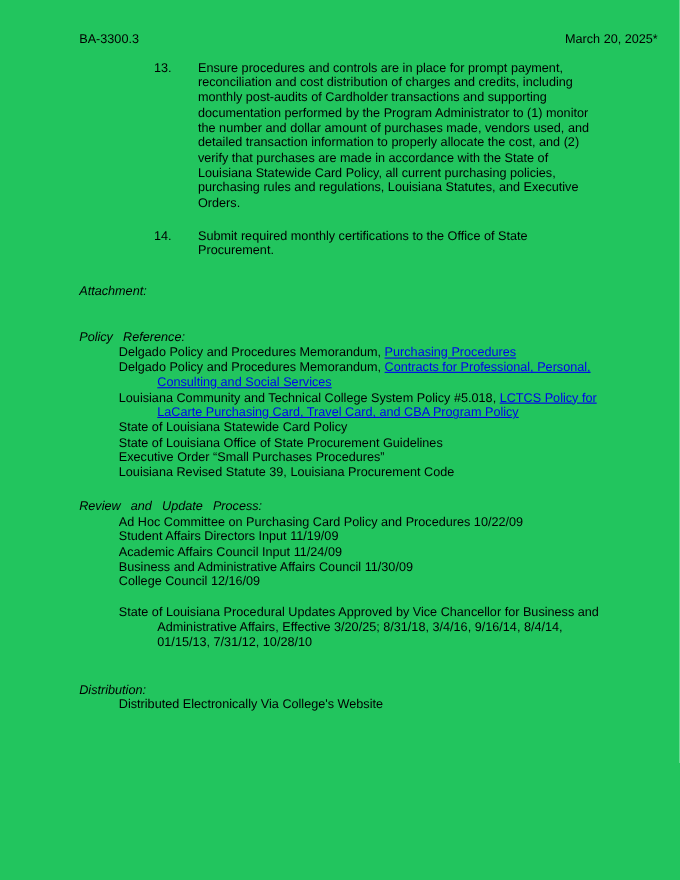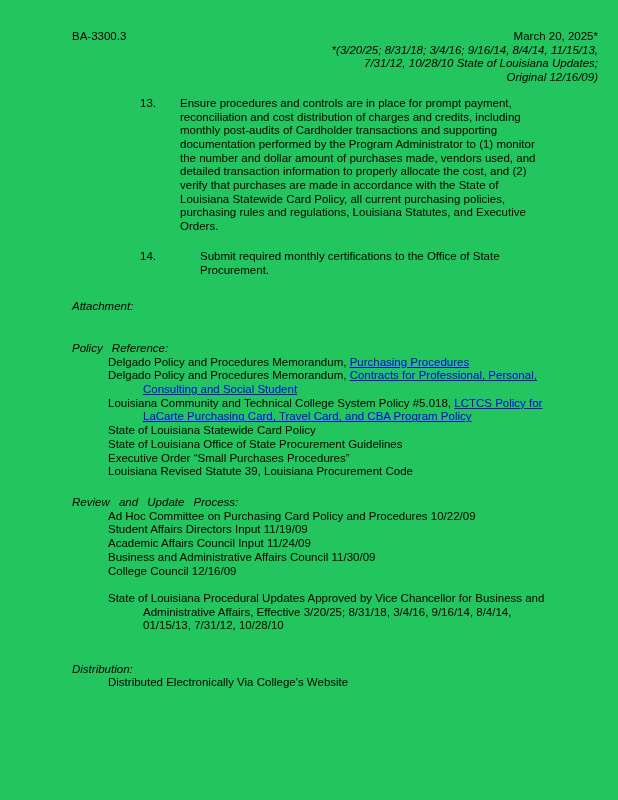--- a/index.html
+++ b/index.html
@@ -38,21 +38,21 @@
   .num-col {
     width: 40px;
     flex-shrink: 0;
   }
   .num-text {
     white-space: pre-line;
     max-width: 430px;
   }
   #item-12 { margin-top: 21px; }
   #item-13 { margin-top: 12px; }
-  #item-14 { margin-top: 16px; gap: 20px; }
+  #item-14 { margin-top: 16px; }
   .attach-row {
     margin-top: 23px;
     display: flex;
     gap: 24px;
   }
   .attach-label {
     font-style: italic;
     width: 108px;
     flex-shrink: 0;
   }
@@ -87,23 +87,20 @@
 </style>
 </head>
 <body>
 
 <div class="page">
 
   <div class="header">
     <div class="doc-num">BA-3300.3</div>
     <div class="header-right">
       <div>March 20, 2025*</div>
-      <div class="revision-note">*(3/20/25; 8/31/18; 3/4/16; 9/16/14, 8/4/14, 11/15/13,
-7/31/12, 10/28/10 State of Louisiana Updates;
-Original 12/16/09)</div>
     </div>
   </div>
 
 
   <div class="num-item" id="item-13">
     <span class="num-col">13.</span>
     <div class="num-text">Ensure procedures and controls are in place for prompt payment,
 reconciliation and cost distribution of charges and credits, including
 monthly post-audits of Cardholder transactions and supporting
 documentation performed by the Program Administrator to (1) monitor
@@ -122,21 +119,21 @@
   </div>
 
   <div class="attach-row">
     <span class="attach-label">Attachment:</span>
   </div>
 
   <div class="section-label wide-words" id="policy-label">Policy Reference:</div>
 
   <div class="ref-item"><span>Delgado Policy and Procedures Memorandum, </span><a href="#" class="doclink">Purchasing Procedures</a></div>
 
-  <div class="ref-item"><span>Delgado Policy and Procedures Memorandum, </span><a href="#" class="doclink">Contracts for Professional, Personal,</a><br><a href="#" class="doclink cont-inline">Consulting and Social Student</a></div>
+  <div class="ref-item"><span>Delgado Policy and Procedures Memorandum, </span><a href="#" class="doclink">Contracts for Professional, Personal,</a><br><a href="#" class="doclink cont-inline">Consulting and Social Services</a></div>
 
   <div class="ref-item"><span>Louisiana Community and Technical College System Policy #5.018, </span><a href="#" class="doclink">LCTCS Policy for</a><br><a href="#" class="doclink cont-inline">LaCarte Purchasing Card, Travel Card, and CBA Program Policy</a></div>
 
   <div class="ref-item">State of Louisiana Statewide Card Policy</div>
   <div class="ref-item">State of Louisiana Office of State Procurement Guidelines</div>
   <div class="ref-item">Executive Order “Small Purchases Procedures”</div>
   <div class="ref-item">Louisiana Revised Statute 39, Louisiana Procurement Code</div>
 
   <div class="section-label wide-words" id="review-label">Review and Update Process:</div>
 

